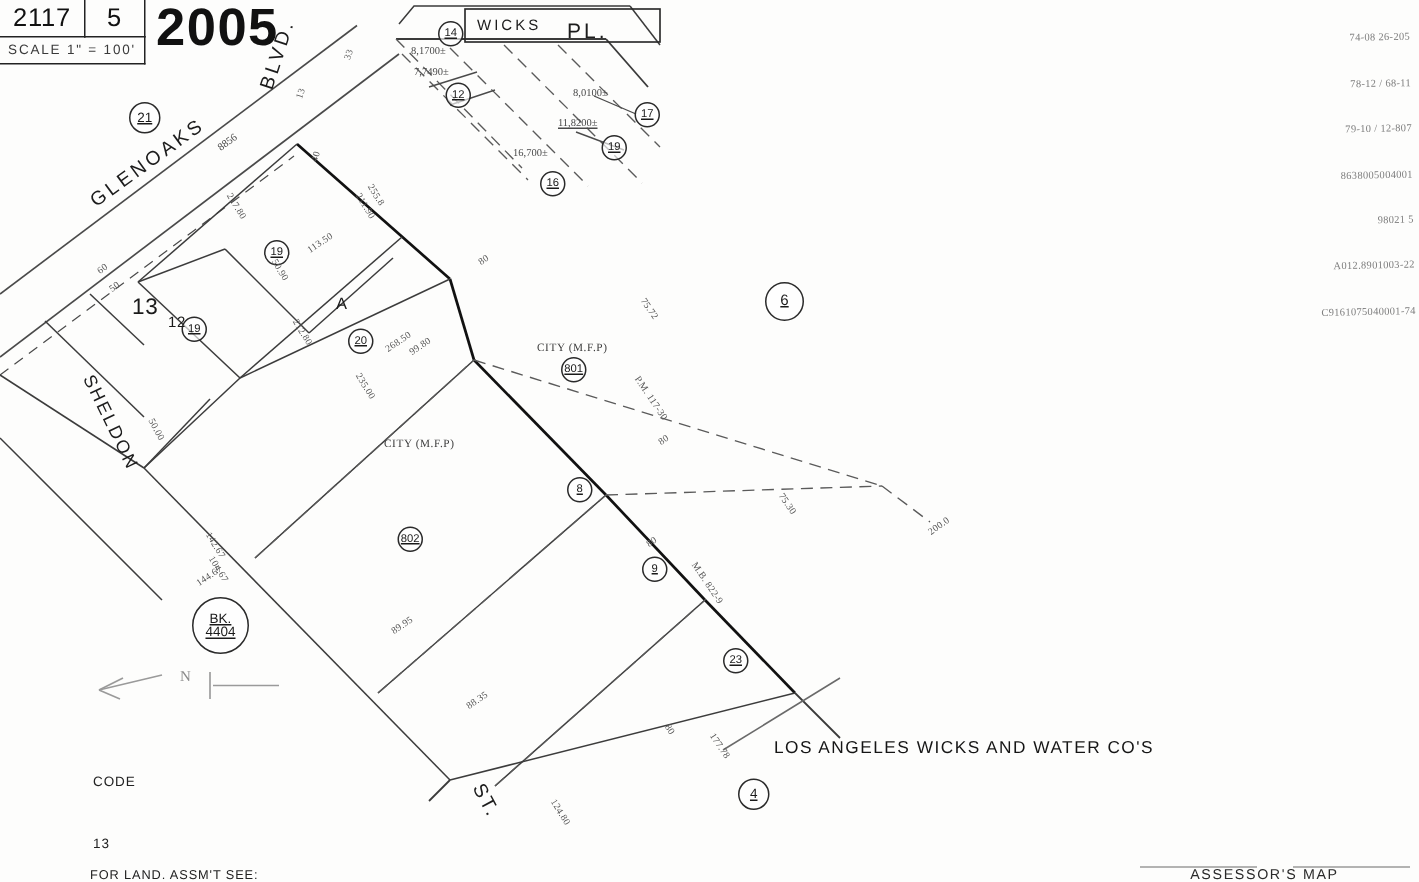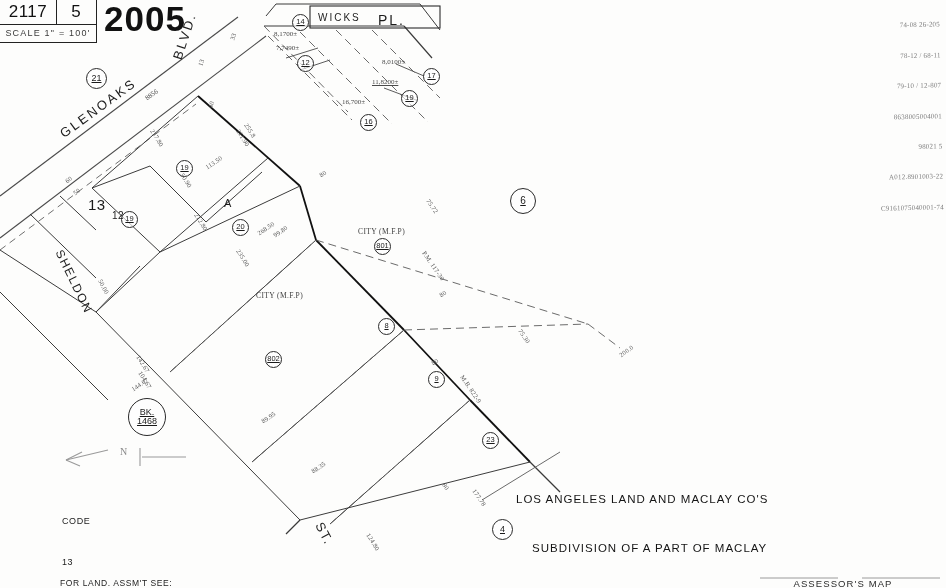--- a/index.html
+++ b/index.html
@@ -393,28 +393,27 @@
       <div class="ov dim" style="left: 182px; top: 170px; transform: rotate(58deg); transform-origin: left center;">50.90</div>
       <div class="ov dim" style="left: 196px; top: 210px; transform: rotate(58deg); transform-origin: left center;">212.80</div>
       <div class="ov dim" style="left: 246px; top: 120px; transform: rotate(58deg); transform-origin: left center;">255.8</div>
       <div class="ov dim" style="left: 232px; top: 36px; transform: rotate(-72deg); transform-origin: left center;">33</div>
       <div class="ov dim" style="left: 200px; top: 62px; transform: rotate(-72deg); transform-origin: left center;">13</div>
       <div class="ov dim" style="left: 210px; top: 104px; transform: rotate(-72deg); transform-origin: left center;">40</div>
     </div>
 
   <div class="ov circ circ-bk" style="left:128px; top:398px;">
     <span>BK.</span>
-    <span>1468</span>
+    <span>4404</span>
   </div>
 
   <div class="ov northlabel">N</div>
 
   <div class="ov titleblock">
-    <span class="tb-line">LOS ANGELES LAND AND MACLAY CO'S</span>
-    <span class="tb-line" style="padding-left:16px;">SUBDIVISION OF A PART OF MACLAY</span>
+    <span class="tb-line">LOS ANGELES WICKS AND WATER CO'S</span>
     
     
     
   </div>
 
   <div class="ov stamp">
     <div>ASSESSOR'S MAP</div>
     
   </div>
 

